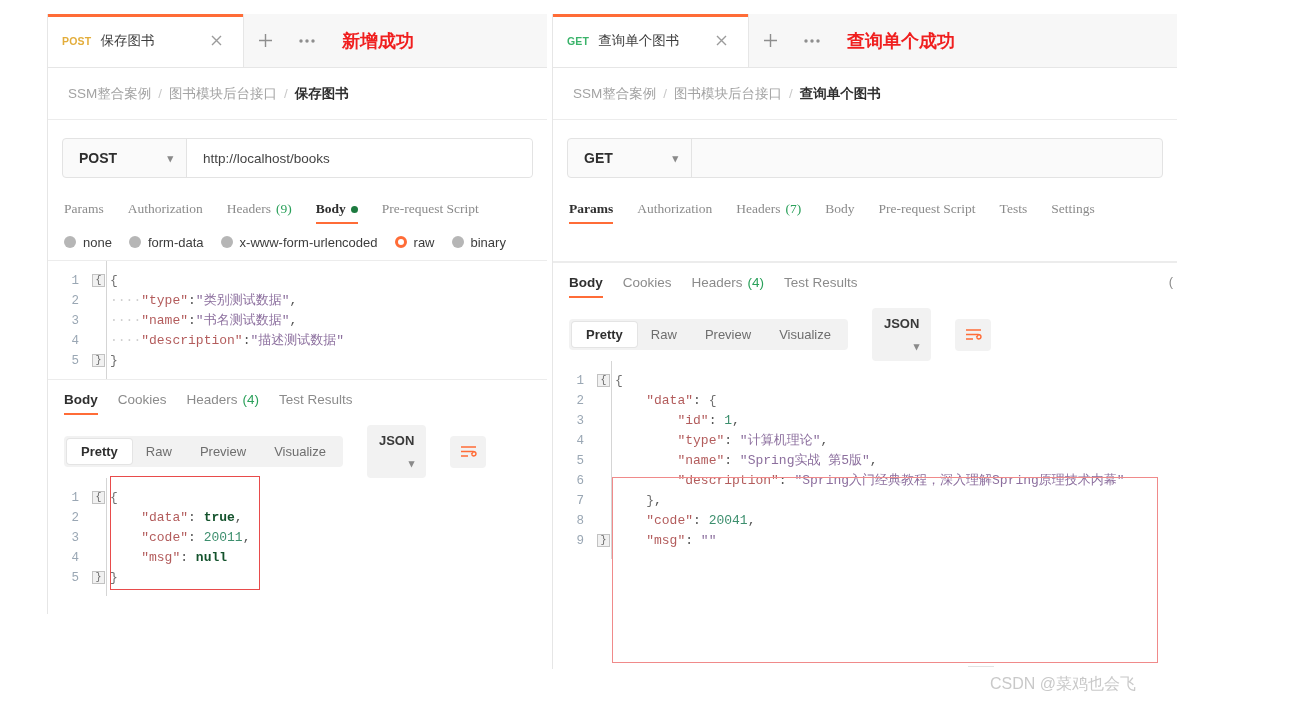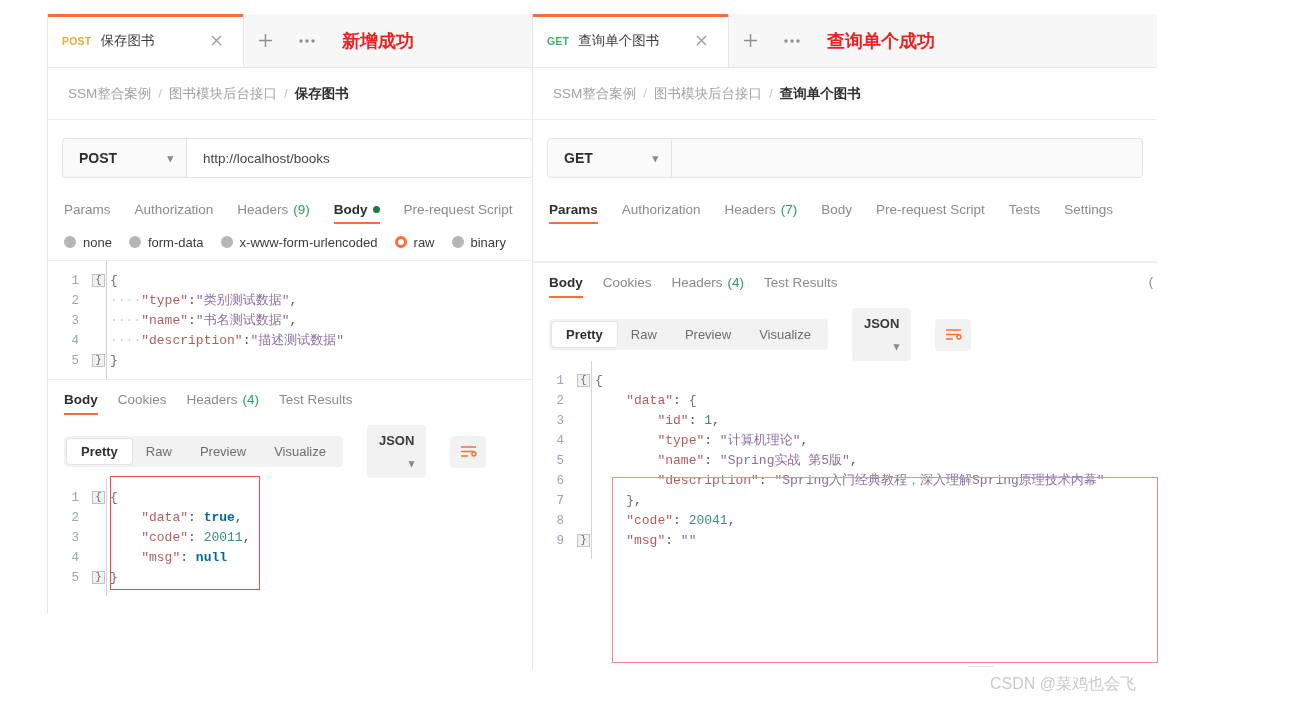--- a/index.html
+++ b/index.html
@@ -13,21 +13,21 @@
 
   
   .panel {
     position: absolute;
     top: 14px;
     background: #ffffff;
     overflow: hidden;
     border-left: 1px solid #e6e6e6;
   }
   .panel-left  { left: 47px;  width: 500px;  height: 600px; }
-  .panel-right { left: 532px; width: 625px;  height: 655px; }
+  .panel-right { left: 552px; width: 625px;  height: 655px; }
 
   
   .tabstrip {
     position: relative;
     height: 54px;
     background: #f7f7f7;
     border-bottom: 1px solid #e6e6e6;
     display: flex;
     align-items: stretch;
   }
@@ -108,20 +108,21 @@
     font-size: 13.5px; color: #444;
     border-radius: 0 4px 4px 0;
   }
 
   
   .reqtabs {
     display: flex; align-items: flex-end; gap: 24px;
     padding: 0 16px;
     margin-top: 16px;
     height: 30px;
+    font-family: Liberation Serif, serif;
   }
   .rtab {
     position: relative;
     font-size: 13.5px; color: #8b8b8b;
     padding-bottom: 7px;
     white-space: nowrap;
     display: flex; align-items: center; gap: 5px;
   }
   .rtab.active { color: #2f2f2f; font-weight: bold; }
   .rtab.active::after {
@@ -178,21 +179,21 @@
     color: #666;
   }
   .guide {
     position: absolute; left: 6px; top: 0; bottom: 0;
     width: 1px; background: #d5d5d5;
   }
   .ctext { white-space: pre; padding-left: 4px; }
   .k { color: #b35c5c; }          
   .s { color: #8c6f9e; }          
   .n { color: #3d8f6e; }          
-  .b { color: #0369a1; font-weight: bold; } 
+  .b { color: #14532d; font-weight: bold; } 
   .p { color: #555; }             
   .dots { color: #cfcfcf; }       
   .brace { color: #707070; }
 
   
   .respbar {
     border-top: 1px solid #ececec;
     padding: 12px 16px 0 16px;
     display: flex; align-items: flex-end; gap: 20px;
     position: relative;

